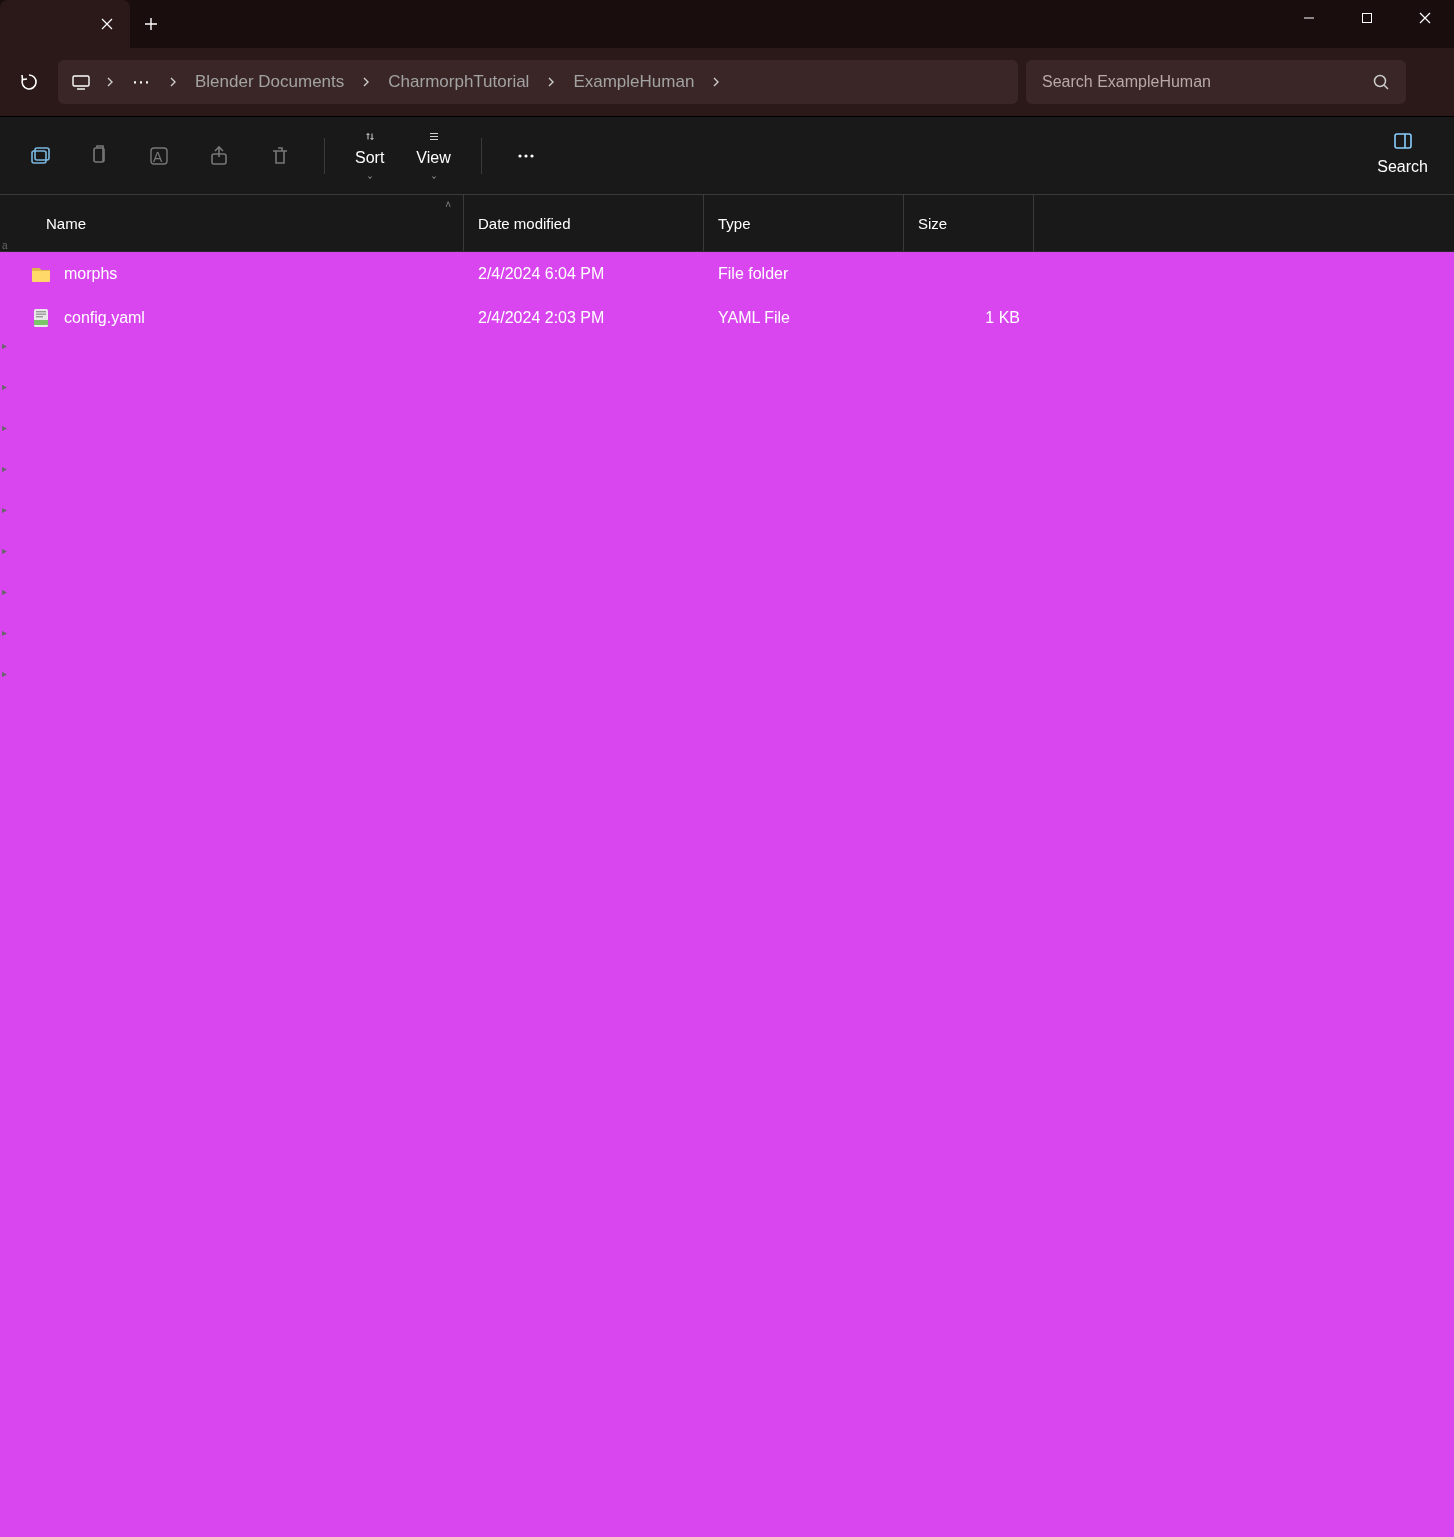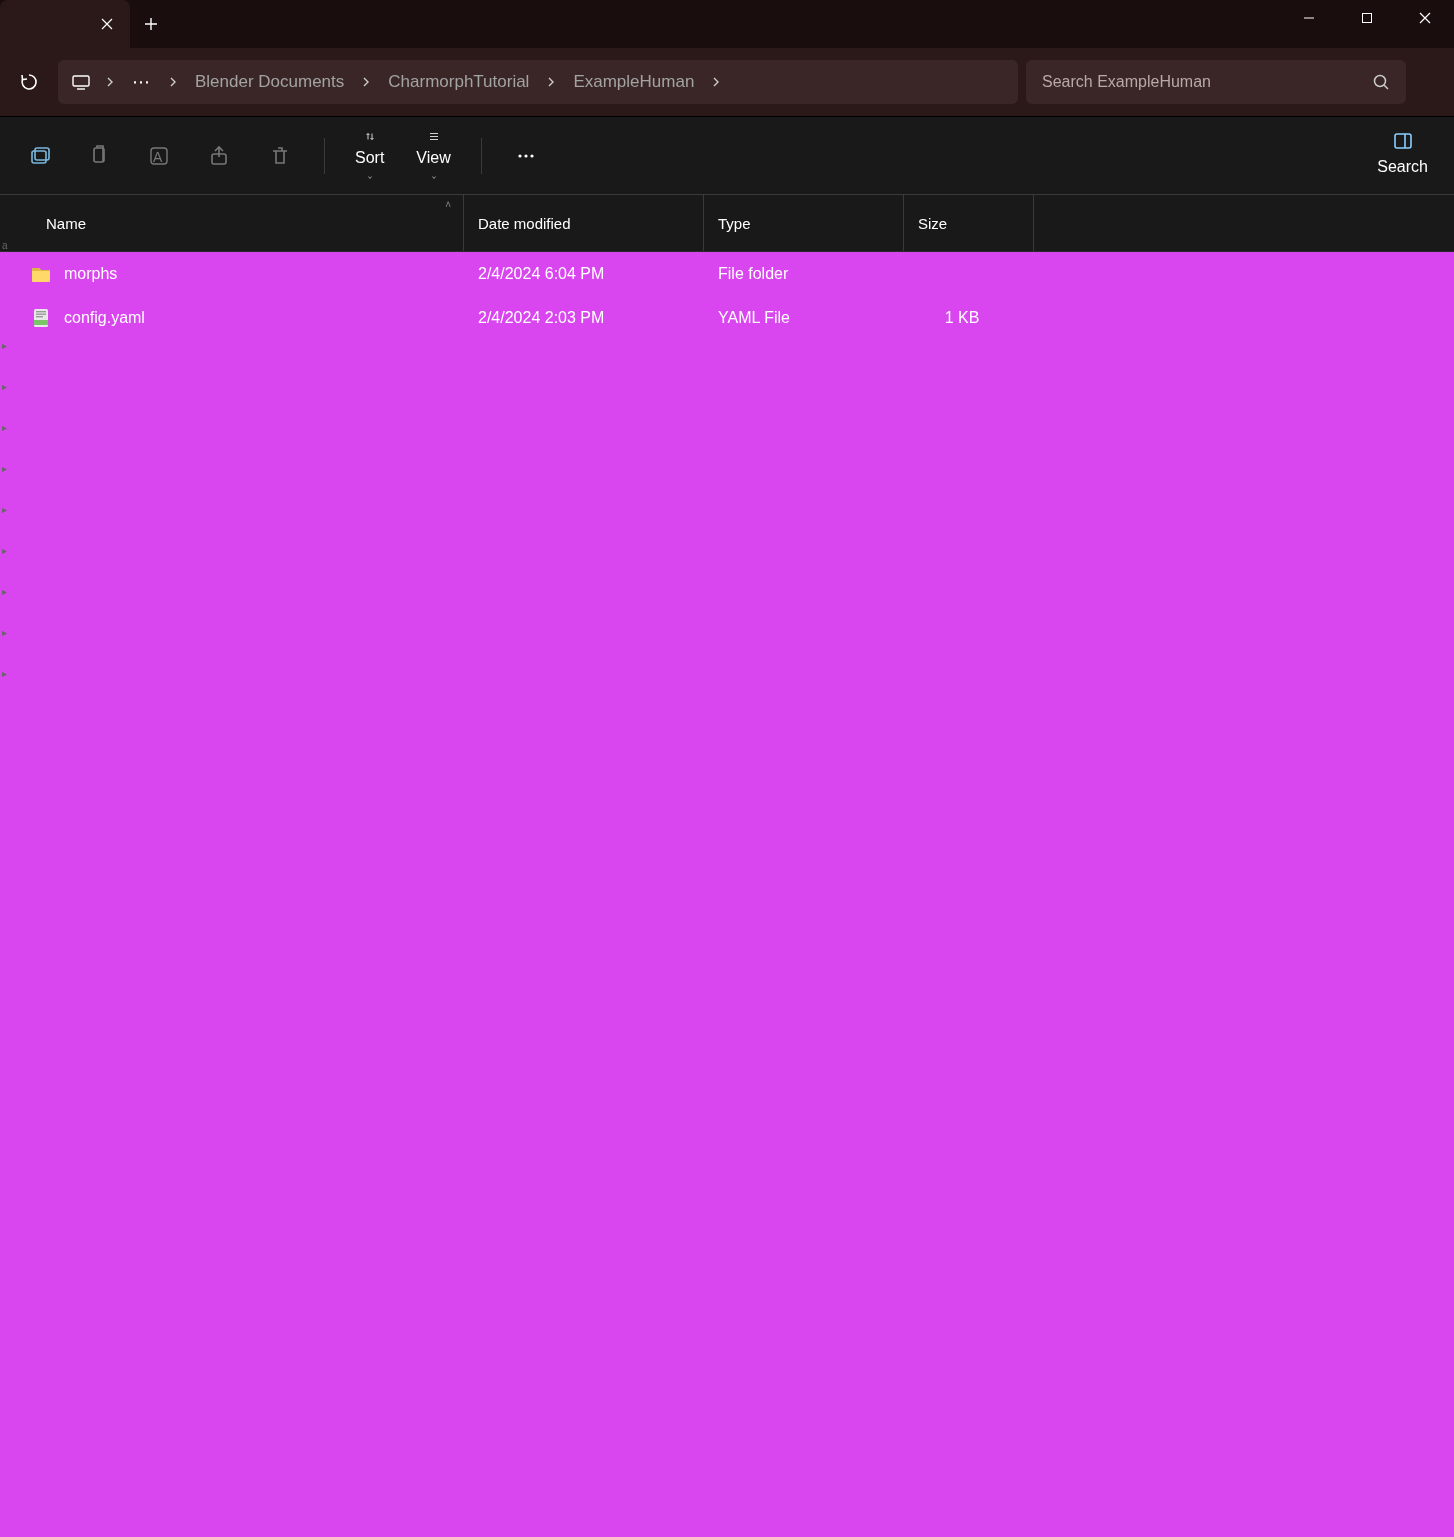--- a/index.html
+++ b/index.html
@@ -165,21 +165,21 @@
   height: 44px;
   display: flex;
   align-items: center;
   cursor: pointer;
   color: #fff;
   font-size: 16px;
 }
 .cell-name { width: 464px; display:flex; align-items:center; gap:12px; padding-left:30px;}
 .cell-date { width: 240px; padding-left:14px;}
 .cell-type { width: 200px; padding-left:14px;}
-.cell-size { width: 130px; text-align:center; padding-right:14px;}
+.cell-size { width: 130px; text-align:right; padding-right:14px;}
 .file-icon { width:22px; height:22px; display:flex; align-items:center; justify-content:center;}
 .leftedge {
   position: absolute;
   left: 0;
   top: 200px;
   width: 12px;
   display: flex;
   flex-direction: column;
   gap: 30px;
   color: #666;

